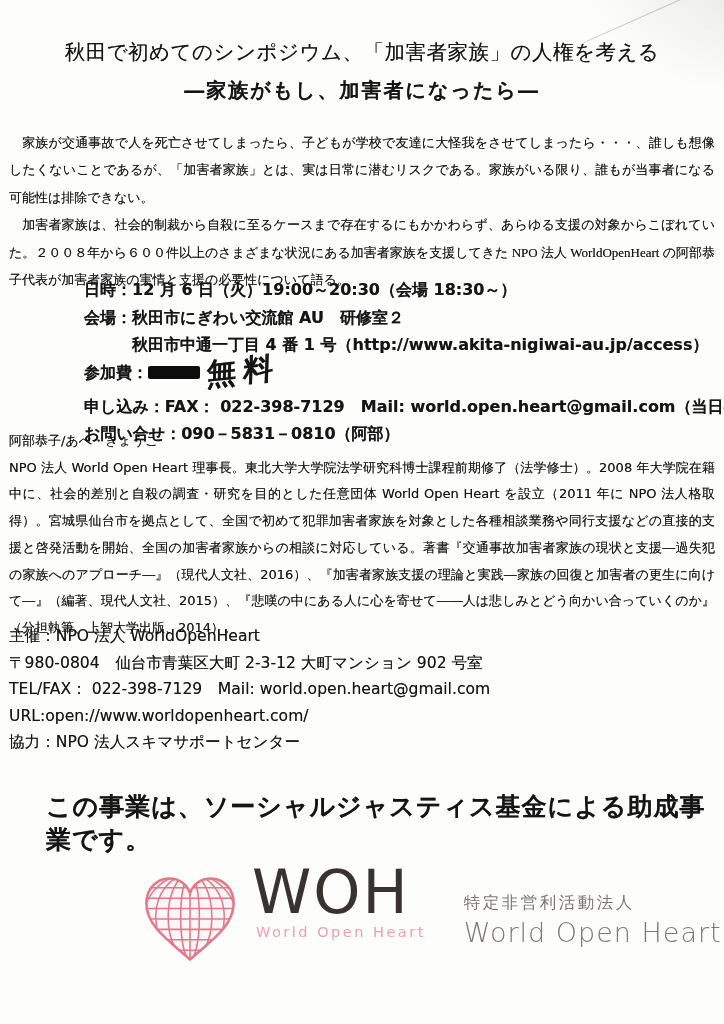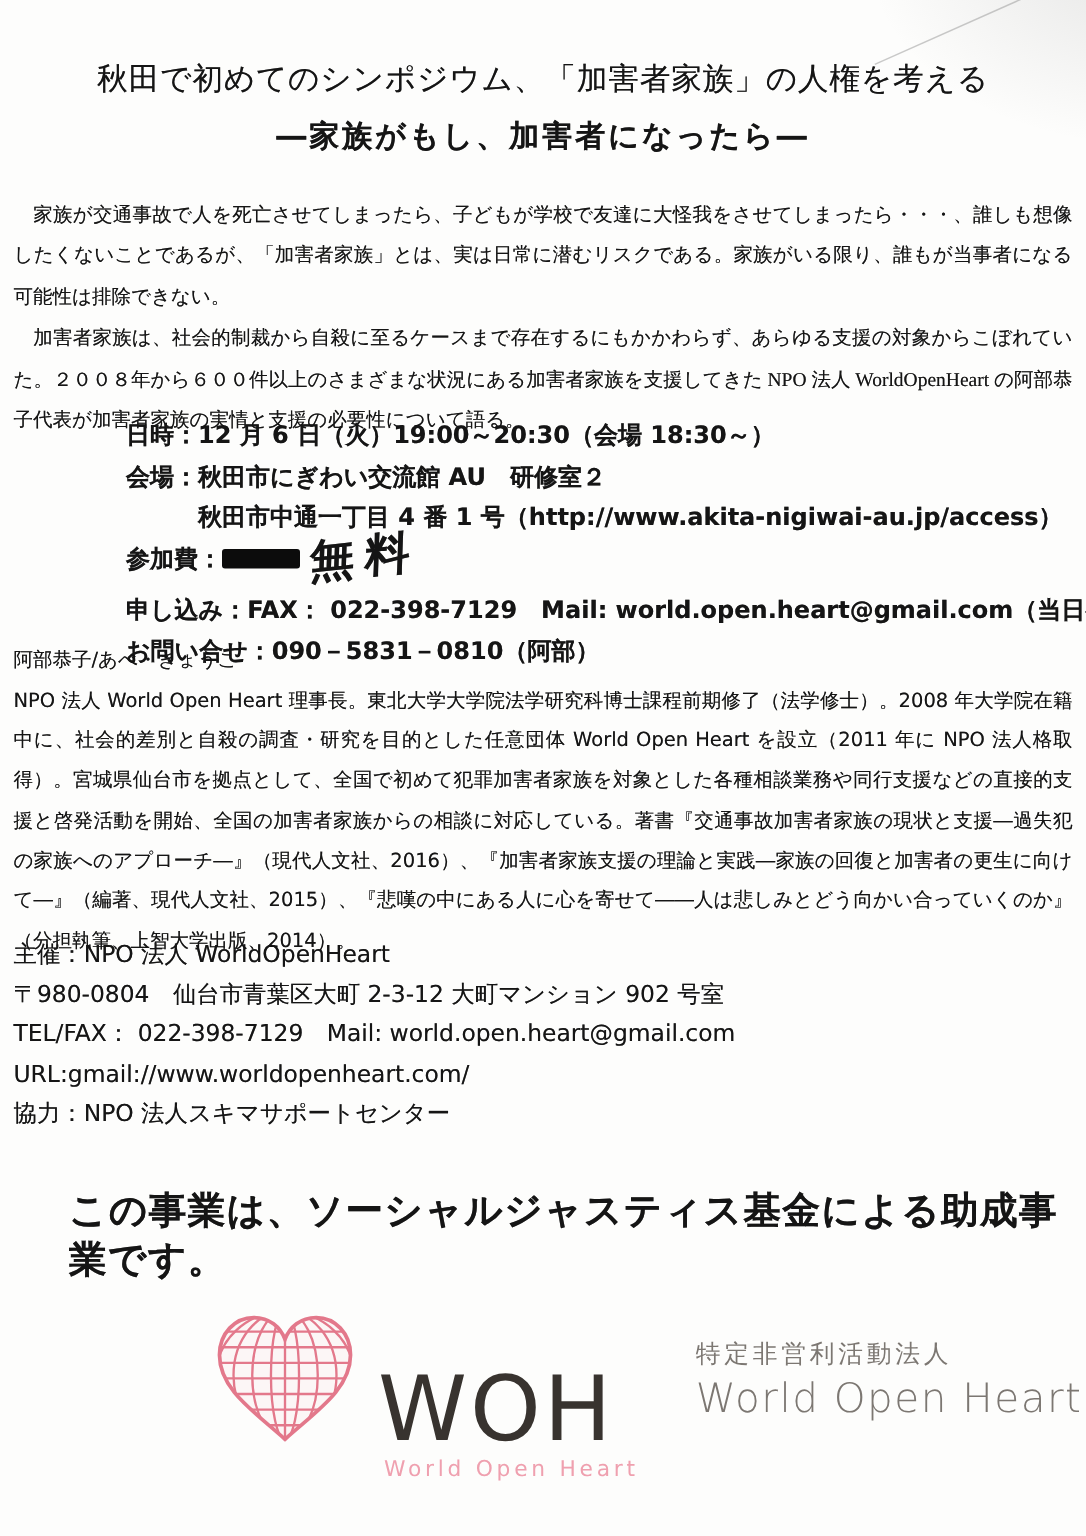--- a/index.html
+++ b/index.html
@@ -66,21 +66,21 @@
   .funding{
     position:absolute;top:790px;left:46px;
     font-size:25px;font-weight:bold;letter-spacing:1px;
   }
   .logo-row{
     position:absolute;top:864px;left:138px;
     display:flex;align-items:flex-start;
     text-shadow:none;
   }
   .heart-wrap{width:104px;height:112px;flex:0 0 auto;}
-  .woh-block{margin-left:10px;margin-top:48px;}
+  .woh-block{margin-left:10px;}
   .woh-acronym{
     font-size:60px;line-height:.95;color:#38332f;letter-spacing:2px;
     font-weight:500;
   }
   .woh-sub{
     font-size:14.5px;color:#efa0af;letter-spacing:2.5px;margin-top:3px;margin-left:4px;
   }
   .org-block{margin-left:38px;padding-top:28px;color:#7c7772;}
   .org-ja{font-size:16.5px;letter-spacing:2.5px;font-family:Liberation Serif, serif;}
   .org-en{font-size:27px;letter-spacing:1px;margin-top:3px;font-weight:300;}
@@ -112,21 +112,21 @@
 
   <div class="speaker">
     <p class="name">阿部恭子/あべ・きょうこ</p>
     <p class="bio">NPO 法人 World Open Heart 理事長。東北大学大学院法学研究科博士課程前期修了（法学修士）。2008 年大学院在籍中に、社会的差別と自殺の調査・研究を目的とした任意団体 World Open Heart を設立（2011 年に NPO 法人格取得）。宮城県仙台市を拠点として、全国で初めて犯罪加害者家族を対象とした各種相談業務や同行支援などの直接的支援と啓発活動を開始、全国の加害者家族からの相談に対応している。著書『交通事故加害者家族の現状と支援―過失犯の家族へのアプローチ―』（現代人文社、2016）、『加害者家族支援の理論と実践―家族の回復と加害者の更生に向けて―』（編著、現代人文社、2015）、『悲嘆の中にある人に心を寄せて――人は悲しみとどう向かい合っていくのか』（分担執筆、上智大学出版、2014）。</p>
   </div>
 
   <div class="organizer">
     <div>主催：NPO 法人 WorldOpenHeart</div>
     <div>〒980-0804　仙台市青葉区大町 2-3-12 大町マンション 902 号室</div>
     <div>TEL/FAX： 022-398-7129　Mail: world.open.heart@gmail.com</div>
-    <div>URL:gmail://www.worldopenheart.com/</div>
+    <div>URL:open://www.worldopenheart.com/</div>
     <div>協力：NPO 法人スキマサポートセンター</div>
   </div>
 
   <div class="funding">この事業は、ソーシャルジャスティス基金による助成事業です。</div>
 
   <div class="logo-row">
     <div class="heart-wrap">
       <svg viewBox="0 0 100 100" width="104" height="112" aria-hidden="true">
         <defs>
           <clipPath id="heartClip">

